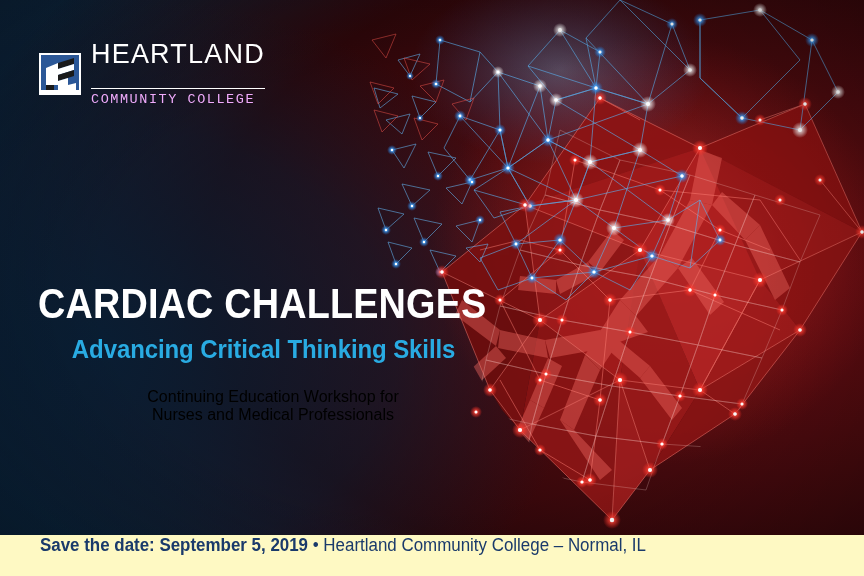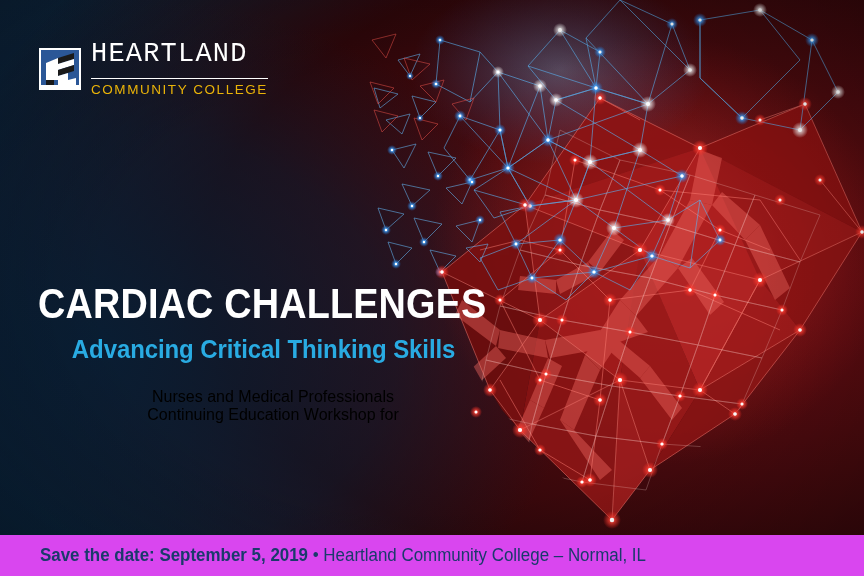--- a/index.html
+++ b/index.html
@@ -23,25 +23,25 @@
     position:absolute;inset:0;
     background:radial-gradient(ellipse 95% 95% at 50% 50%, rgba(0,0,0,0) 40%, rgba(0,0,0,.45) 100%);
   }
   .art{position:absolute;inset:0;}
   .art svg{display:block;width:864px;height:576px;}
   
   .logo{position:absolute;left:38px;top:41px;display:flex;align-items:center;gap:9px;}
   .logo-mark{width:44px;height:44px;flex:0 0 44px;}
   .logo-text{display:flex;flex-direction:column;justify-content:center;}
   .logo-top{
-    font-family:Liberation Mono, monospace;color:#fff;font-size:27px;letter-spacing:1.2px;
-    line-height:1;padding-bottom:10px;border-bottom:1.6px solid #fff;
+    font-family:Liberation Sans, sans-serif;color:#fff;font-size:27px;letter-spacing:1.2px;
+    line-height:1;padding-bottom:20px;border-bottom:1.6px solid #fff;
   }
   .logo-bottom{
-    font-family:Liberation Sans, sans-serif;color:#eab308;font-size:13.5px;letter-spacing:1.55px;
+    font-family:Liberation Mono, monospace;color:#f0abfc;font-size:13.5px;letter-spacing:1.55px;
     line-height:1;padding-top:4px;
   }
   
   .headline{position:absolute;left:38px;top:283px;width:470px;text-align:center;}
   .title{
     color:#ffffff;font-weight:bold;font-size:42px;line-height:1;
     letter-spacing:.2px;transform:scaleX(.9);transform-origin:left center;
     white-space:nowrap;margin:0;
   }
   .subtitle{
@@ -49,21 +49,21 @@
     letter-spacing:-.1px;transform:scaleX(.96);transform-origin:left center;
     white-space:nowrap;margin:11px 0 0 0;
   }
   .desc{
     font-family:"Liberation Serif",serif;color:#c1272d;font-size:21.5px;
     line-height:1.42;margin:26px 0 0 0;letter-spacing:.1px;
   }
   
   .banner{
     position:absolute;left:0;right:0;bottom:0;height:41px;
-    background:#d946ef;display:flex;align-items:center;margin-top:32px;
+    background:#fef9c3;display:flex;align-items:flex-start;margin-top:32px;
   }
   .banner-text{
     margin-left:40px;color:#1a3a6b;font-size:18px;white-space:nowrap;
     transform:scaleX(.94);transform-origin:left center;
   }
   .banner-text b{font-weight:bold;}
   .banner-text span{font-weight:normal;}
 </style>
 </head>
 <body>
@@ -445,22 +445,22 @@
       <span class="logo-top">HEARTLAND</span>
       <span class="logo-bottom">COMMUNITY COLLEGE</span>
     </span>
   </div>
 
   <div class="headline">
     <h1 class="title">CARDIAC CHALLENGES</h1>
     <h2 class="subtitle">Advancing Critical Thinking Skills</h2>
     <p class="desc">
       </p>
+      <div>Continuing Education Workshop for</div>
       <div>Nurses and Medical Professionals</div>
-      <div>Continuing Education Workshop for</div>
     <p></p>
   </div>
 
   <div class="banner">
     <div class="banner-text">
       <b>Save the date: September 5, 2019</b><span> • </span><span>Heartland Community College – Normal, IL</span>
     </div>
   </div>
 
 </div>

